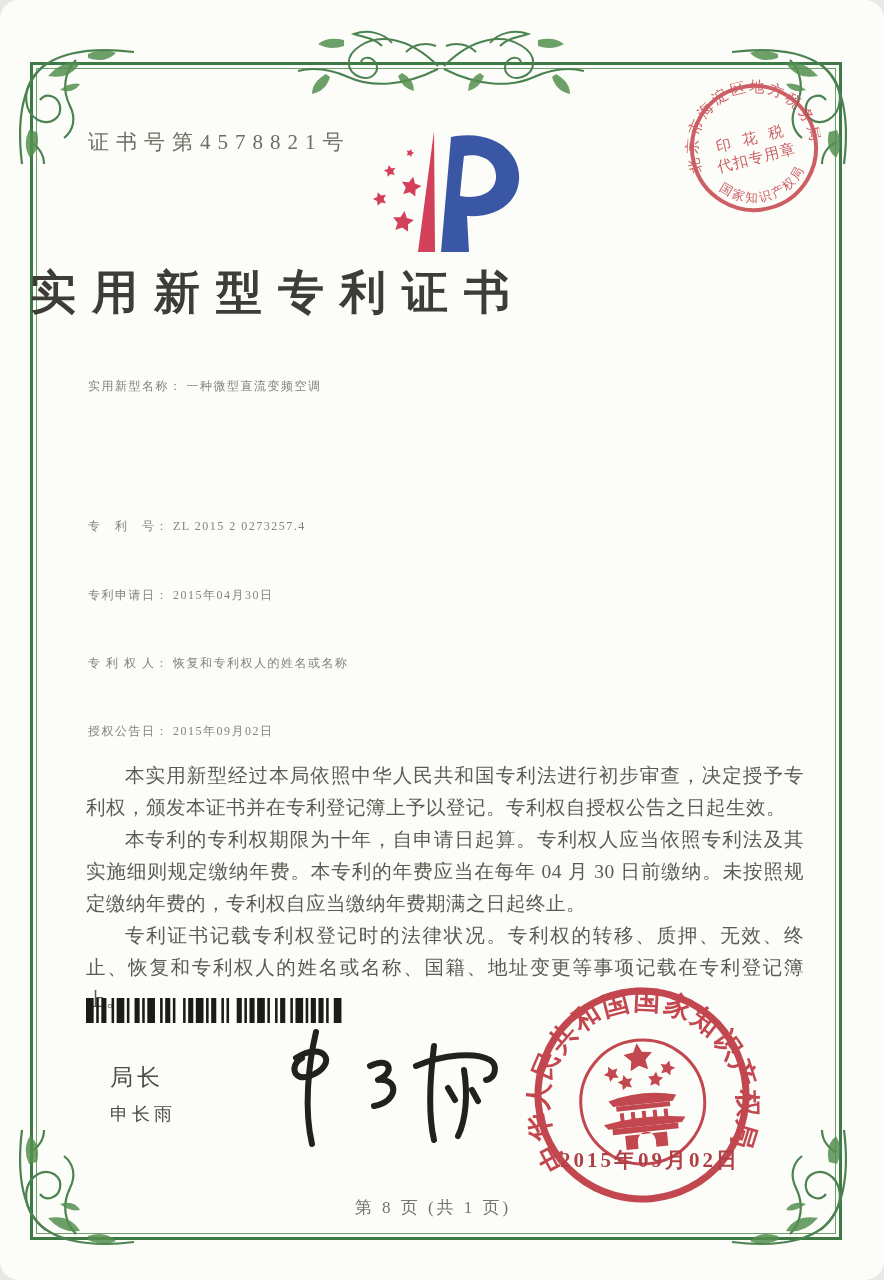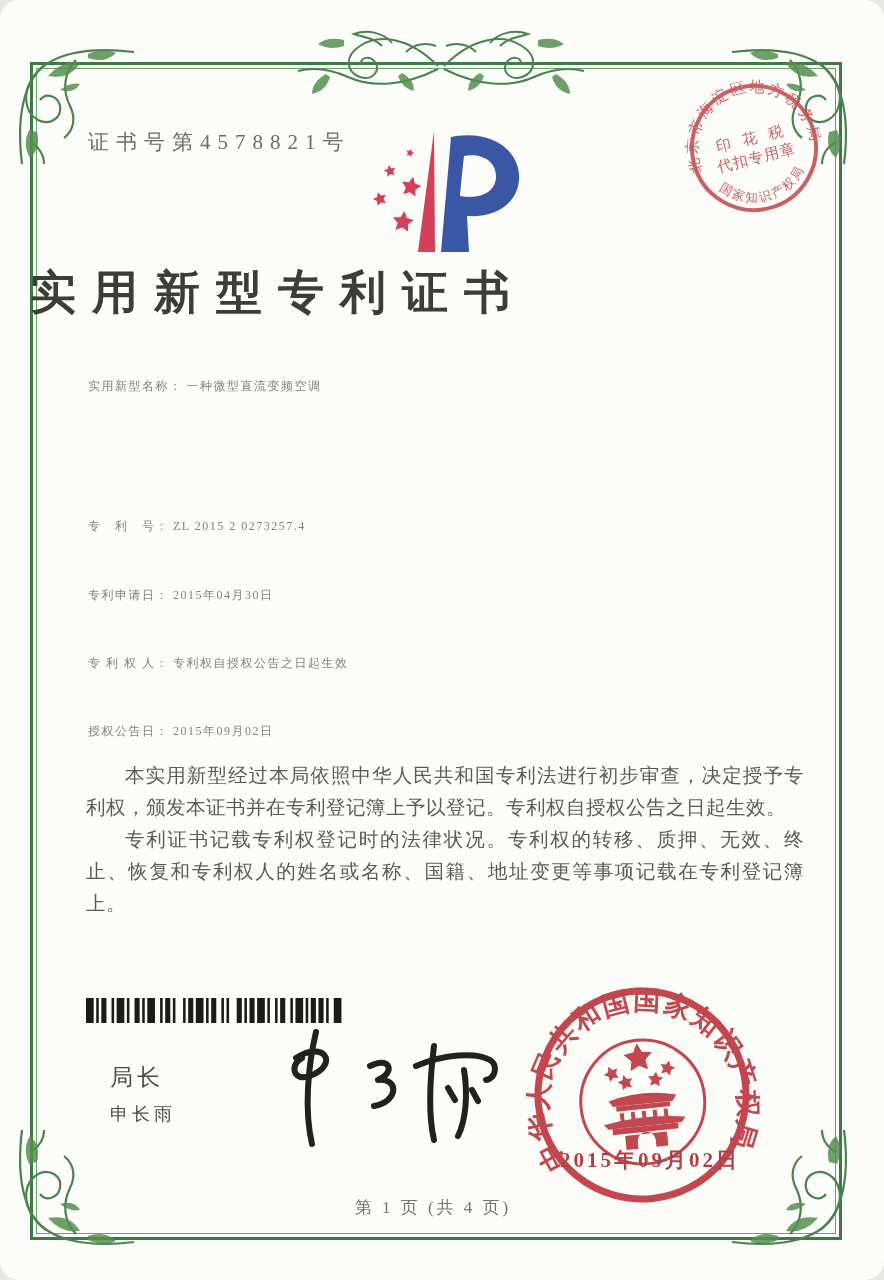--- a/index.html
+++ b/index.html
@@ -146,28 +146,29 @@
   <div class="field-row" style="top:378px">
     <span class="flabel">实用新型名称：</span><span class="fvalue">一种微型直流变频空调</span>
   </div>
   <div class="field-row" style="top:518px">
     <span class="flabel">专　利　号：</span><span class="fvalue">ZL 2015 2 0273257.4</span>
   </div>
   <div class="field-row" style="top:587px">
     <span class="flabel">专利申请日：</span><span class="fvalue">2015年04月30日</span>
   </div>
   <div class="field-row" style="top:655px">
-    <span class="flabel">专 利 权 人：</span><span class="fvalue">专利权自授权公告之日起生效</span>
+    <span class="flabel">专 利 权 人：</span><span class="fvalue">恢复和专利权人的姓名或名称</span>
   </div>
   <div class="field-row" style="top:723px">
     <span class="flabel">授权公告日：</span><span class="fvalue">2015年09月02日</span>
   </div>
 
   <div id="body-text">
     <p>本实用新型经过本局依照中华人民共和国专利法进行初步审查，决定授予专利权，颁发本证书并在专利登记簿上予以登记。专利权自授权公告之日起生效。</p>
+    <p>本专利的专利权期限为十年，自申请日起算。专利权人应当依照专利法及其实施细则规定缴纳年费。本专利的年费应当在每年 04 月 30 日前缴纳。未按照规定缴纳年费的，专利权自应当缴纳年费期满之日起终止。</p>
     <p>专利证书记载专利权登记时的法律状况。专利权的转移、质押、无效、终止、恢复和专利权人的姓名或名称、国籍、地址变更等事项记载在专利登记簿上。</p>
   </div>
 
   <svg id="barcode" preserveAspectRatio="none" viewBox="0 0 191.9 25">
       <rect x="0.0" y="0" width="5.7" height="25" fill="#1c1b19"></rect>
       <rect x="7.6" y="0" width="1.9" height="25" fill="#1c1b19"></rect>
       <rect x="11.4" y="0" width="3.8" height="25" fill="#1c1b19"></rect>
       <rect x="19.0" y="0" width="1.9" height="25" fill="#1c1b19"></rect>
       <rect x="22.8" y="0" width="5.7" height="25" fill="#1c1b19"></rect>
       <rect x="30.4" y="0" width="1.9" height="25" fill="#1c1b19"></rect>
@@ -243,15 +244,15 @@
           <path d="M-41,19 Q0,12 41,19 L37,24 H-37 Z"></path>
           <rect x="-33" y="24" width="66" height="6"></rect>
           <path d="M-21,46 V32 H21 V46 H9 v-7 a9,9 0 0 0 -18,0 v7 Z"></path>
         </g>
       </g>
     </g>
   </svg>
 
   <div id="sealdate">2015年09月02日</div>
 
-  <div id="footer">第 1 页 (共 4 页)</div>
+  <div id="footer">第 8 页 (共 1 页)</div>
 
 </div>
 
 </body></html>

